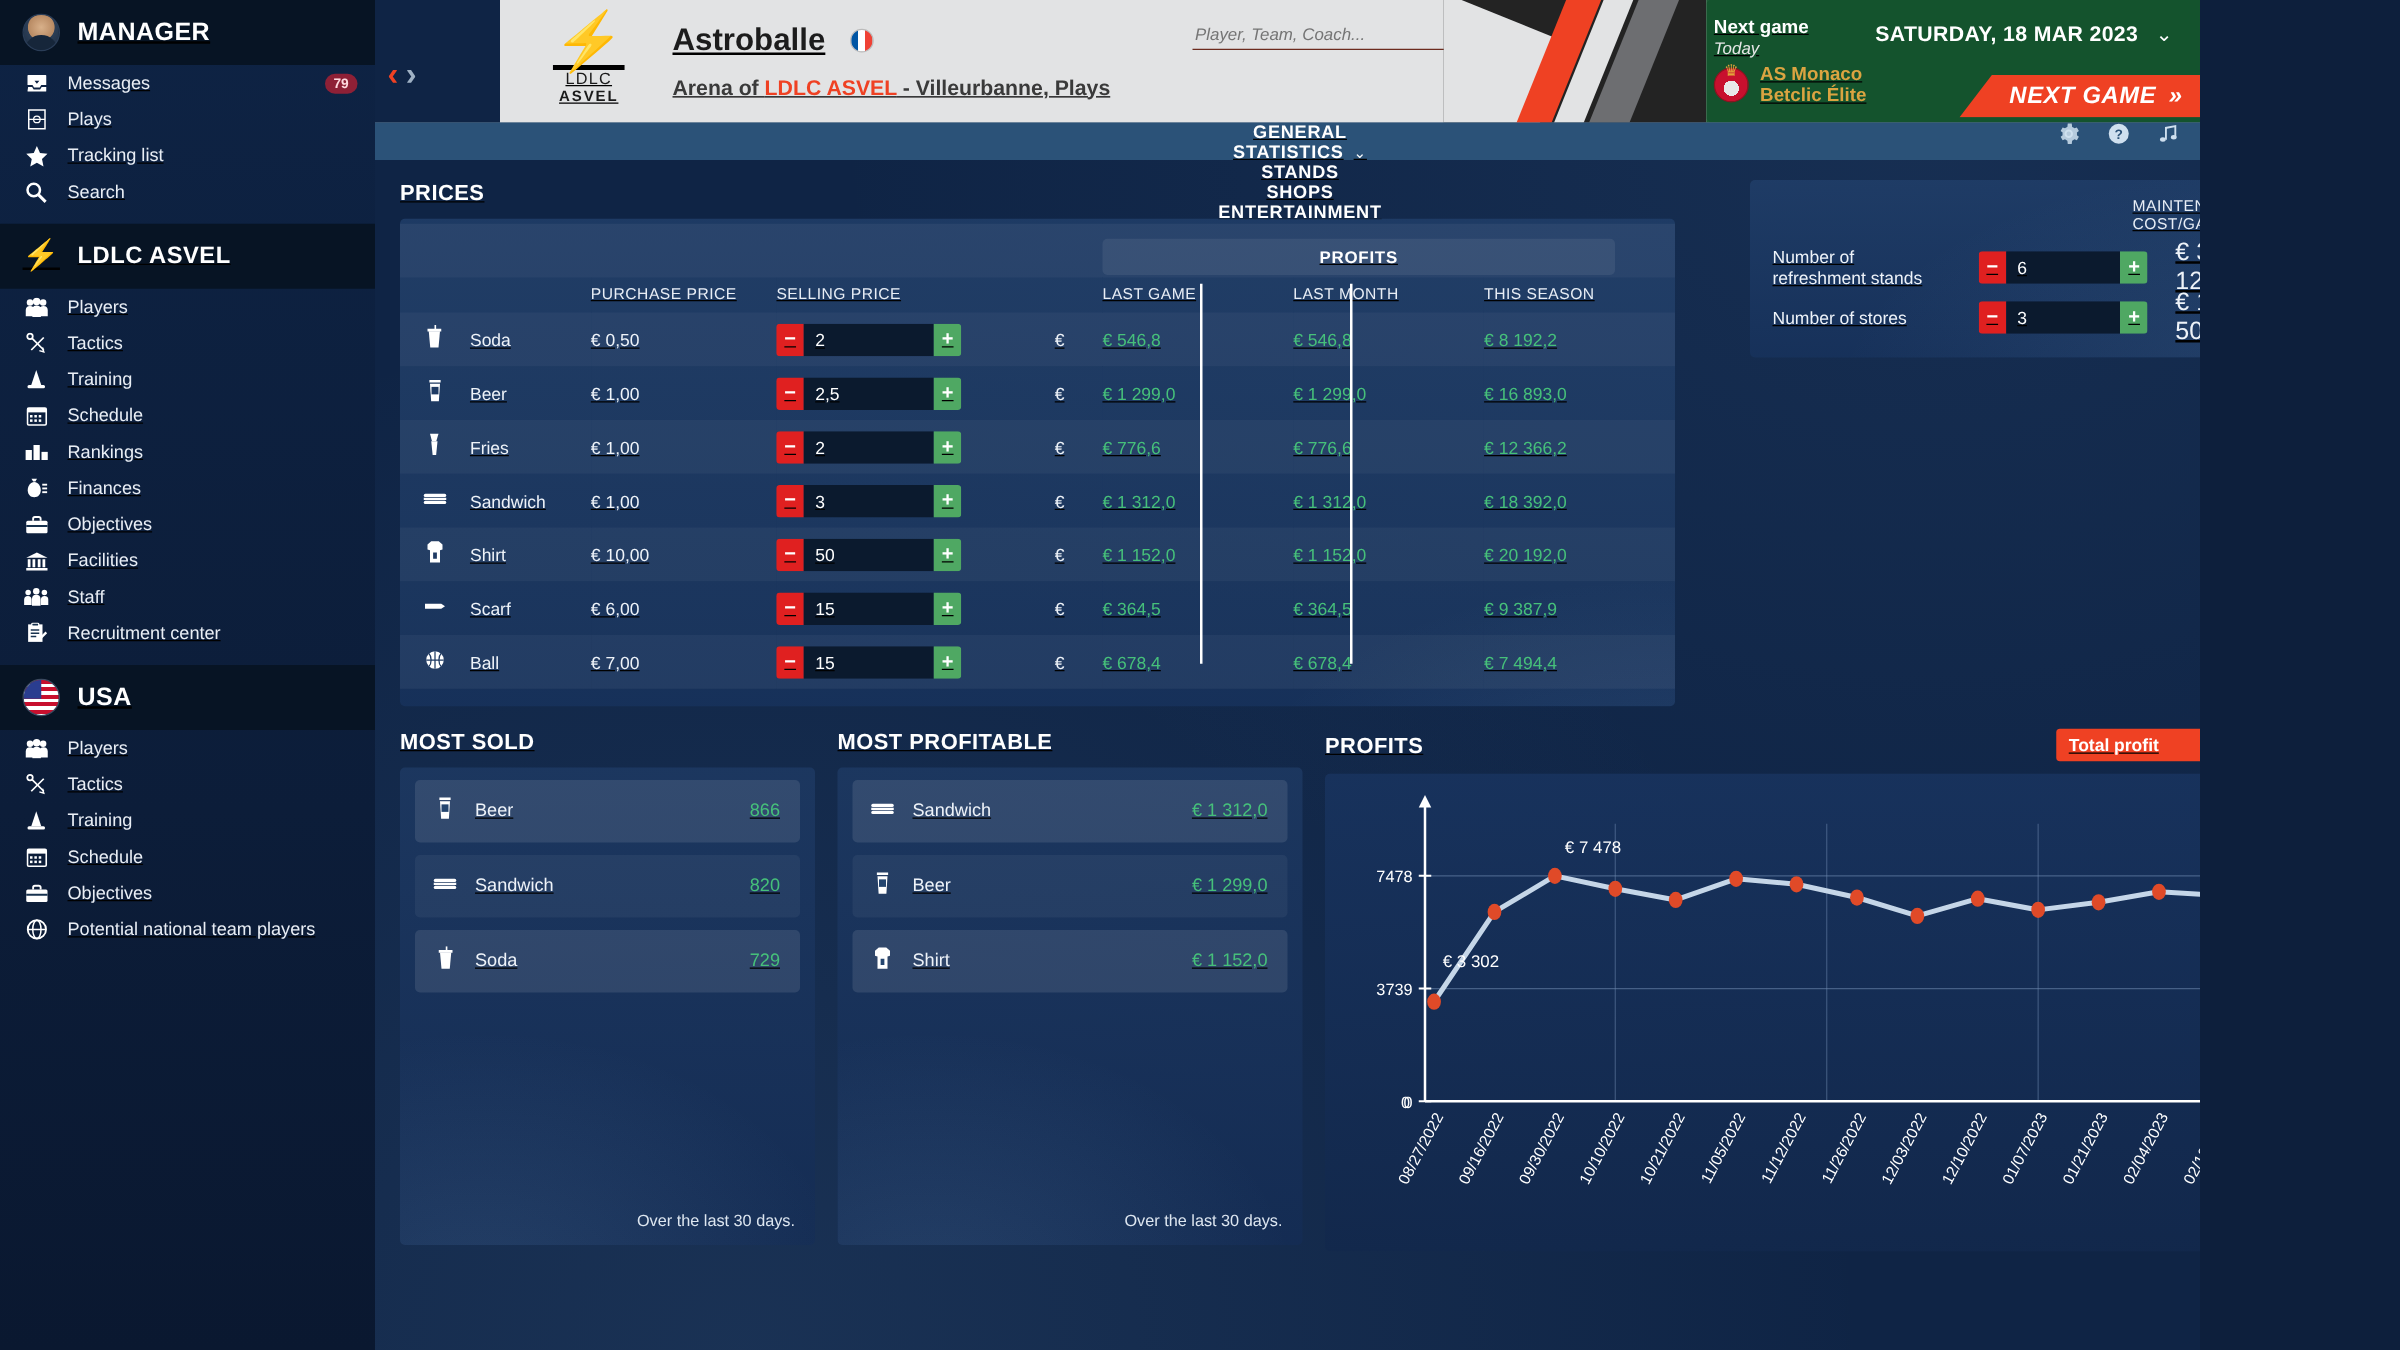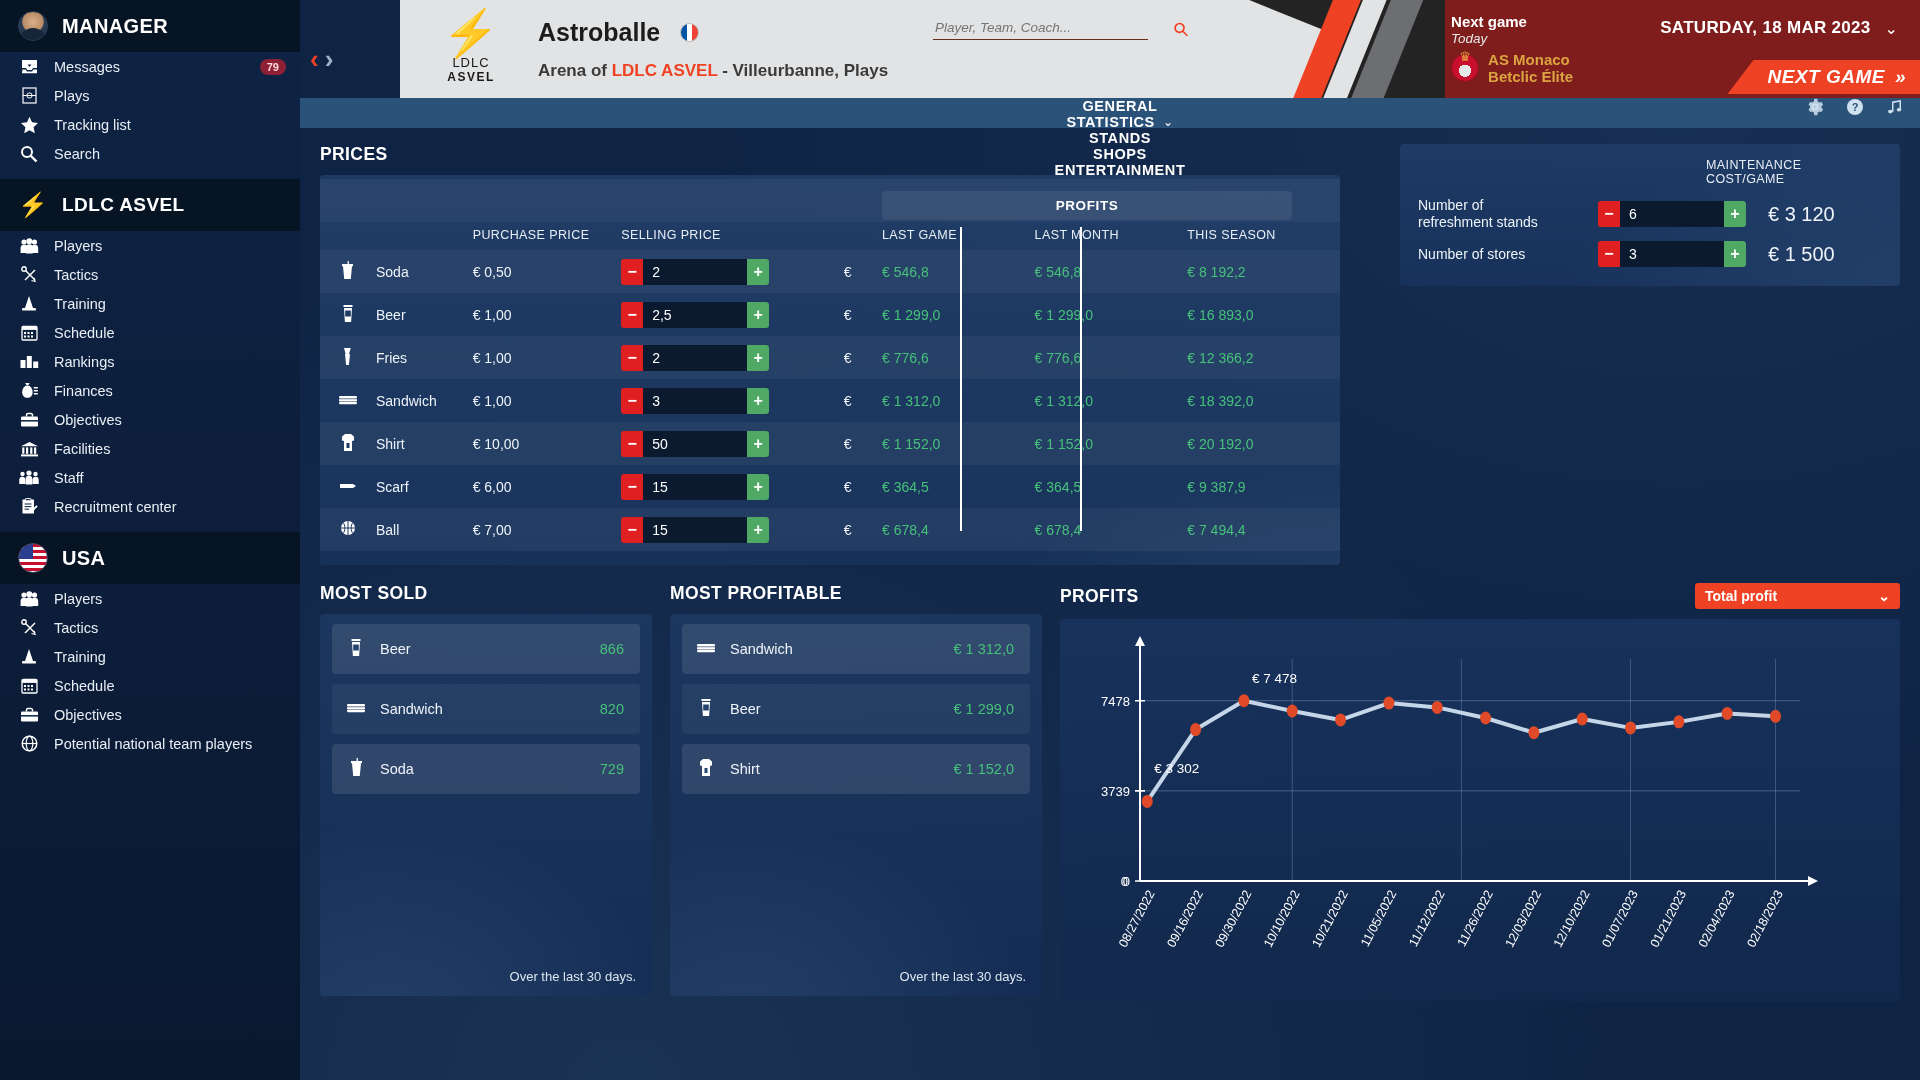--- a/index.html
+++ b/index.html
@@ -2,21 +2,21 @@
 <html><head>
 <meta charset="utf-8">
 <style>
   * { box-sizing: border-box; margin: 0; padding: 0; }
   html, body {
     width: 1920px; height: 1080px;
     font-family: "Liberation Sans", sans-serif;
     background: #0d1f3c;
     overflow: hidden;
   }
-  .app { position: relative; width: 1920px; height: 1080px; display: flex; }
+  .app { position: relative; width: 1760px; height: 1080px; display: flex; text-decoration: underline; }
 
   
   .sidebar {
     width: 300px; height: 1080px;
     background: linear-gradient(180deg,#0e2344 0%, #0c1d39 60%, #0a1830 100%);
     position: relative; flex: 0 0 300px;
     overflow: hidden;
   }
   .sb-section-head {
     display: flex; align-items: center; gap: 14px;
@@ -99,39 +99,39 @@
   .team-logo .n1 { font-size: 13px; color:#1a1a1a; letter-spacing:1px; margin-top:2px;}
   .team-logo .n2 { font-size: 12px; color:#1a1a1a; letter-spacing:1.5px; font-weight:bold;}
   .titles { margin-left: 22px; }
   .arena-name { font-size: 25px; font-weight: bold; color:#1c1c1c; display:flex; align-items:center; gap:20px;}
   .flag-fr { width:19px;height:19px;border-radius:50%;display:inline-block;overflow:hidden;
              background:linear-gradient(90deg,#0055a4 0 33%,#fff 33% 66%,#ef4135 66% 100%);
              border:1px solid #bbb; }
   .arena-sub { font-size: 17px; font-weight: bold; color:#3a3a3a; margin-top:14px; }
   .arena-sub .accent { color:#ef4123; }
 
-  .searchbox { position: absolute; left: 533px; top: 18px; width: 215px; }
+  .searchbox { position: absolute; left: 554px; top: 18px; width: 215px; }
   .searchbox input {
     width: 100%; border:0; border-bottom: 1px solid #6c2b1e; background: transparent;
     font-family:"Liberation Sans",sans-serif; font-style: italic; font-size: 13.5px;
     color:#5a5a5a; padding: 2px 0 4px 2px; outline:none;
   }
   .searchbox .mag { position:absolute; right:-40px; top:0px; color:#ef4123; font-size:19px; transform:rotate(-45deg); }
 
   .hdr-diag { width: 210px; flex: 0 0 210px; position: relative; background: #232323; overflow: hidden; }
   .hdr-diag .s1,.hdr-diag .s2,.hdr-diag .s3 {
     position:absolute; top:-30px; height: 170px; transform: rotate(22deg); transform-origin: top left;
   }
   .hdr-diag .s1 { left: -60px; width: 175px; background:#e2e3e4; }
   .hdr-diag .s2 { left: 110px; width: 26px; background:#ef4123; }
   .hdr-diag .s3 { left: 140px; width: 22px; background:#e2e3e4; }
   .hdr-diag .s4 { position:absolute; top:-30px; left:168px; width: 30px; height:170px;
                   background:#6d6e71; transform: rotate(22deg); transform-origin: top left;}
 
-  .hdr-right { flex: 1 1 auto; background: #7f1d1d; display: flex; align-items: center;
+  .hdr-right { flex: 1 1 auto; background: #14532d; display: flex; align-items: center;
                position: relative; padding-left: 6px; }
   .hdr-right::before{
     content:""; position:absolute; inset:0;
     background:
       linear-gradient(135deg, rgba(255,255,255,.03) 0 2px, transparent 2px 60px),
       linear-gradient(45deg, rgba(255,255,255,.03) 0 2px, transparent 2px 60px);
     pointer-events:none;
   }
   .nextgame { position:relative; z-index:2; }
   .ng-title { color:#fff; font-size:15px; font-weight:bold; }

